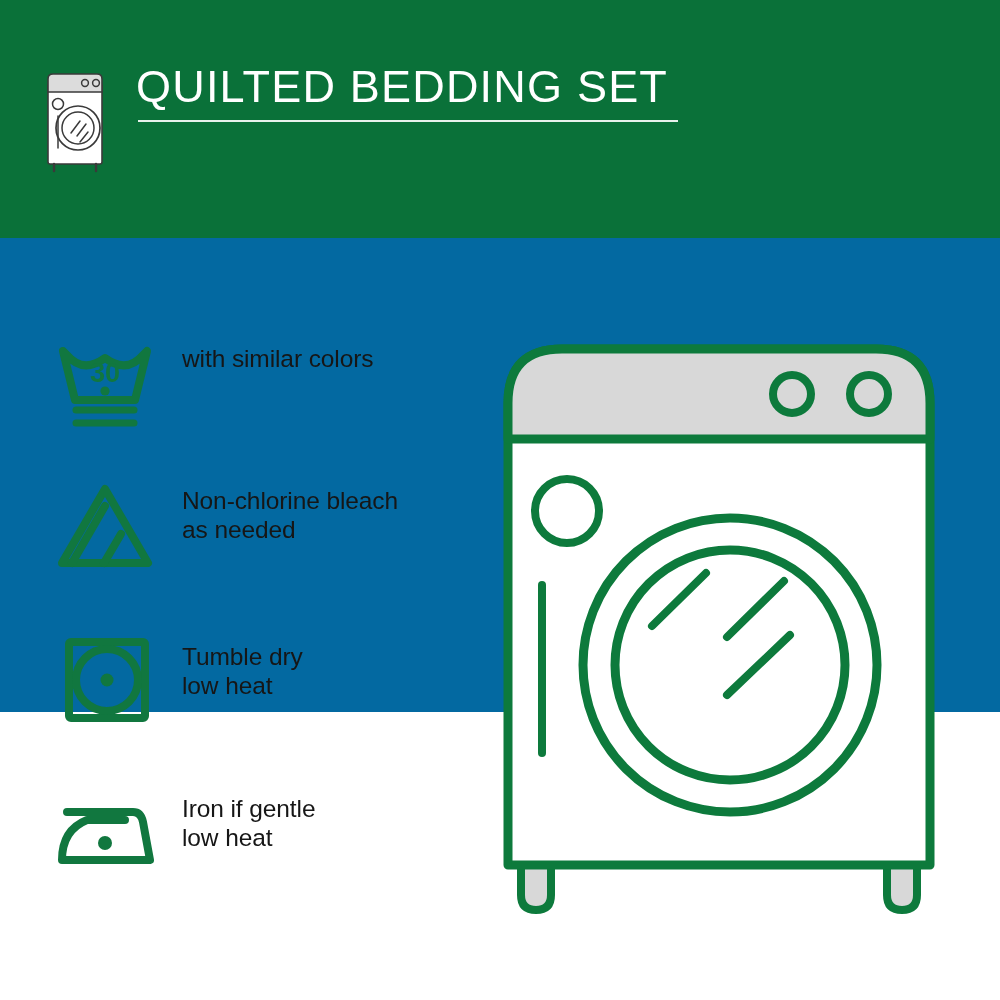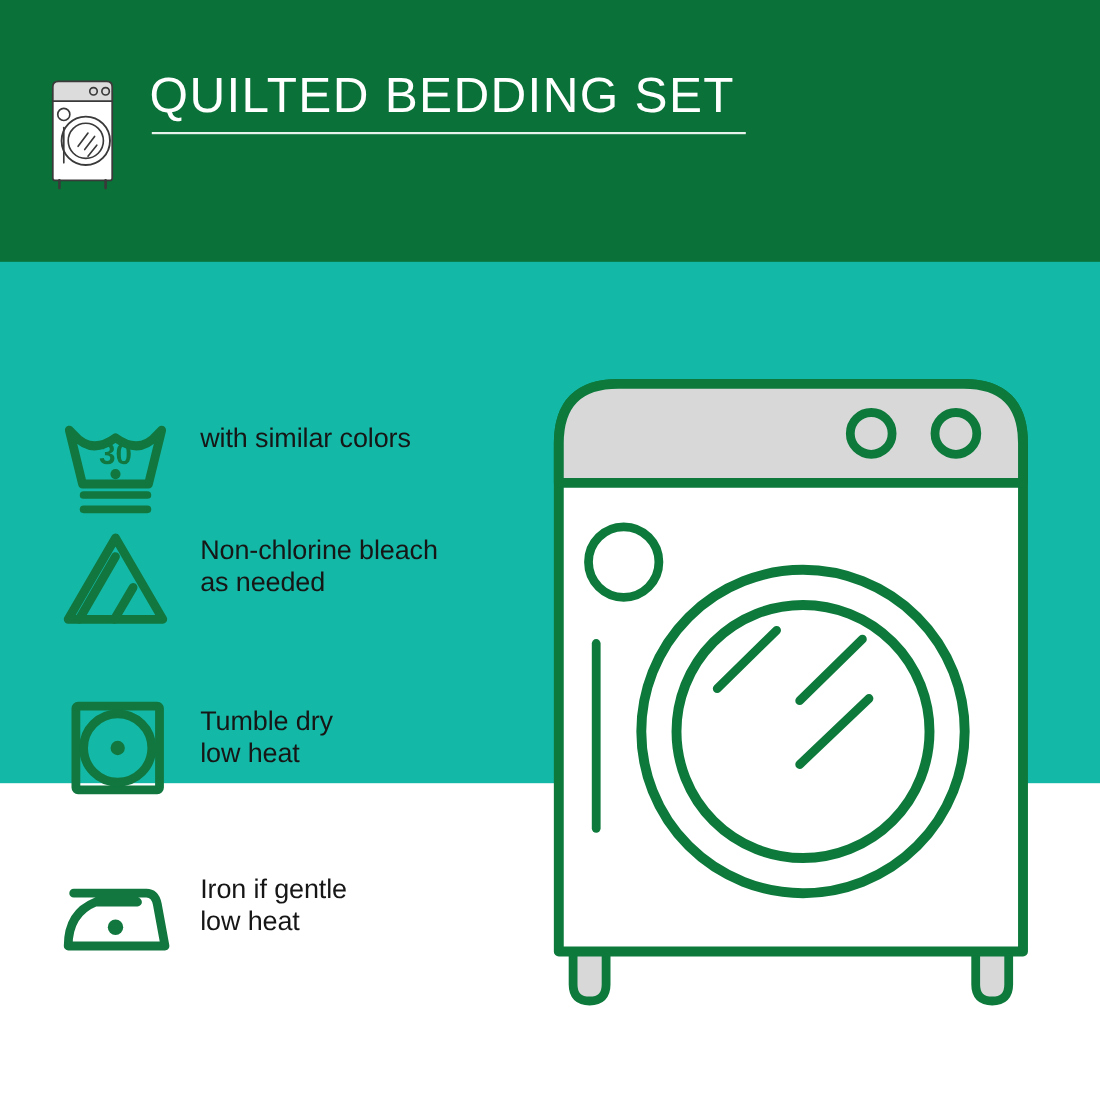--- a/index.html
+++ b/index.html
@@ -10,21 +10,21 @@
     width: 1000px;
     height: 1000px;
     background: #ffffff;
     font-family: "Liberation Sans", sans-serif;
     overflow: hidden;
   }
   .page {
     position: relative;
     width: 1000px;
     height: 712px;
-    background: #14b8a6;
+    background: #0369a1;
   }
 
   
   .header {
     position: absolute;
     left: 0;
     top: 0;
     width: 1000px;
     height: 238px;
     background: #0a7139;
@@ -79,21 +79,21 @@
     width: 470px;
     height: 762px;
   }
   .care-row {
     position: absolute;
     left: 46px;
     display: flex;
     align-items: flex-start;
     width: 430px;
   }
-  .care-row.r0 { top: 100px; margin-top: 40px; }
+  .care-row.r0 { top: 100px; }
   .care-row.r1 { top: 242px; }
   .care-row.r2 { top: 398px; }
   .care-row.r3 { top: 550px; }
 
   .care-symbol {
     width: 118px;
     flex: none;
     display: flex;
     align-items: center;
     justify-content: center;

